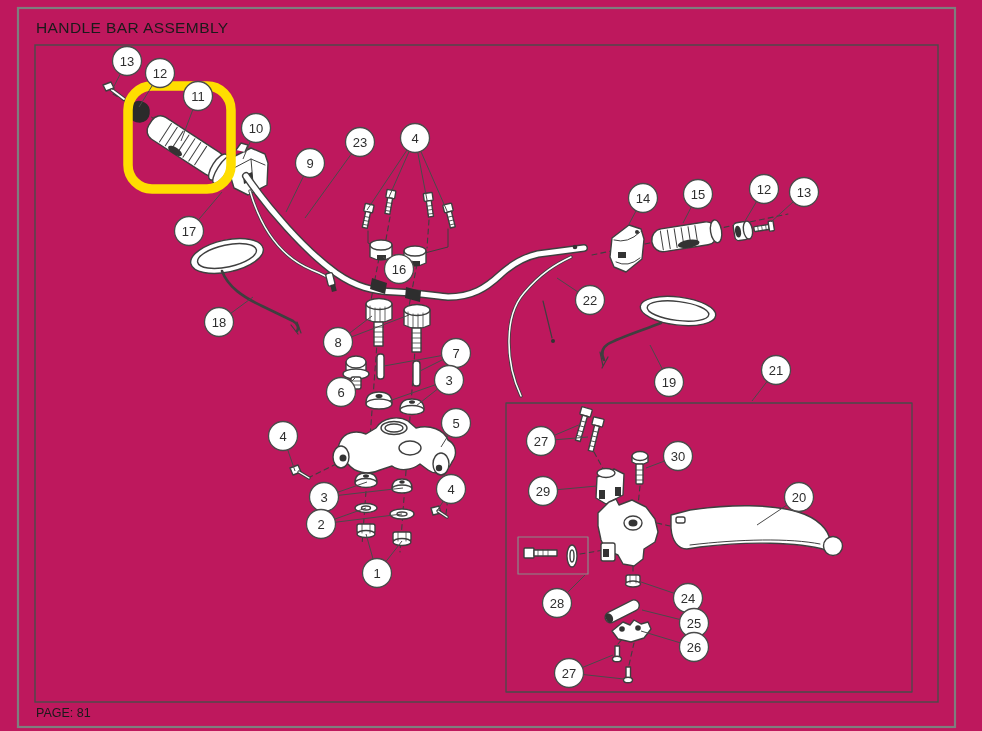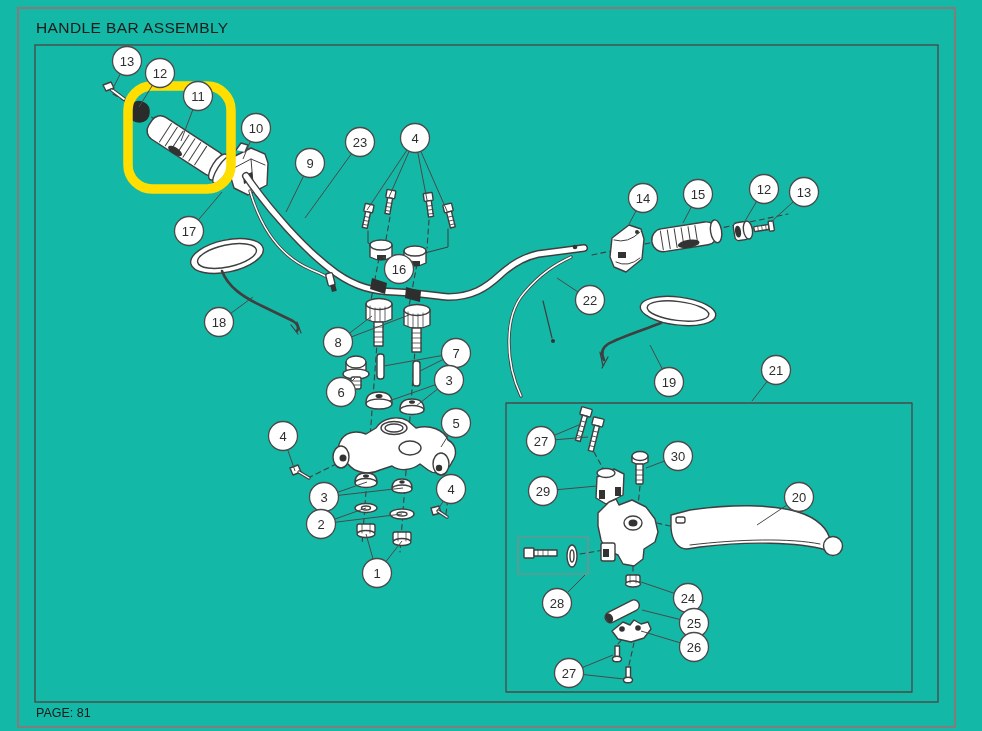--- a/index.html
+++ b/index.html
@@ -1,16 +1,16 @@
 <!DOCTYPE html>
 <html><head>
 <meta charset="utf-8">
 <style>
   html,body{margin:0;padding:0;background:#fff;}
-  .page{position:relative;width:982px;height:731px;background:#14b8a6;
+  .page{position:relative;width:982px;height:731px;background:#be185d;
         font-family:"Liberation Sans", sans-serif;overflow:hidden;}
   svg{position:absolute;left:0;top:0;}
   .title-text{font-family:"Liberation Sans",sans-serif;font-size:15.5px;fill:#1a1a1a;letter-spacing:.4px;}
   .page-text{font-family:"Liberation Sans",sans-serif;font-size:12.5px;fill:#1a1a1a;}
   .callout-text{font-family:"Liberation Sans",sans-serif;font-size:13px;fill:#2e2e2e;}
 </style>
 </head>
 <body>
 
 <div class="page">

